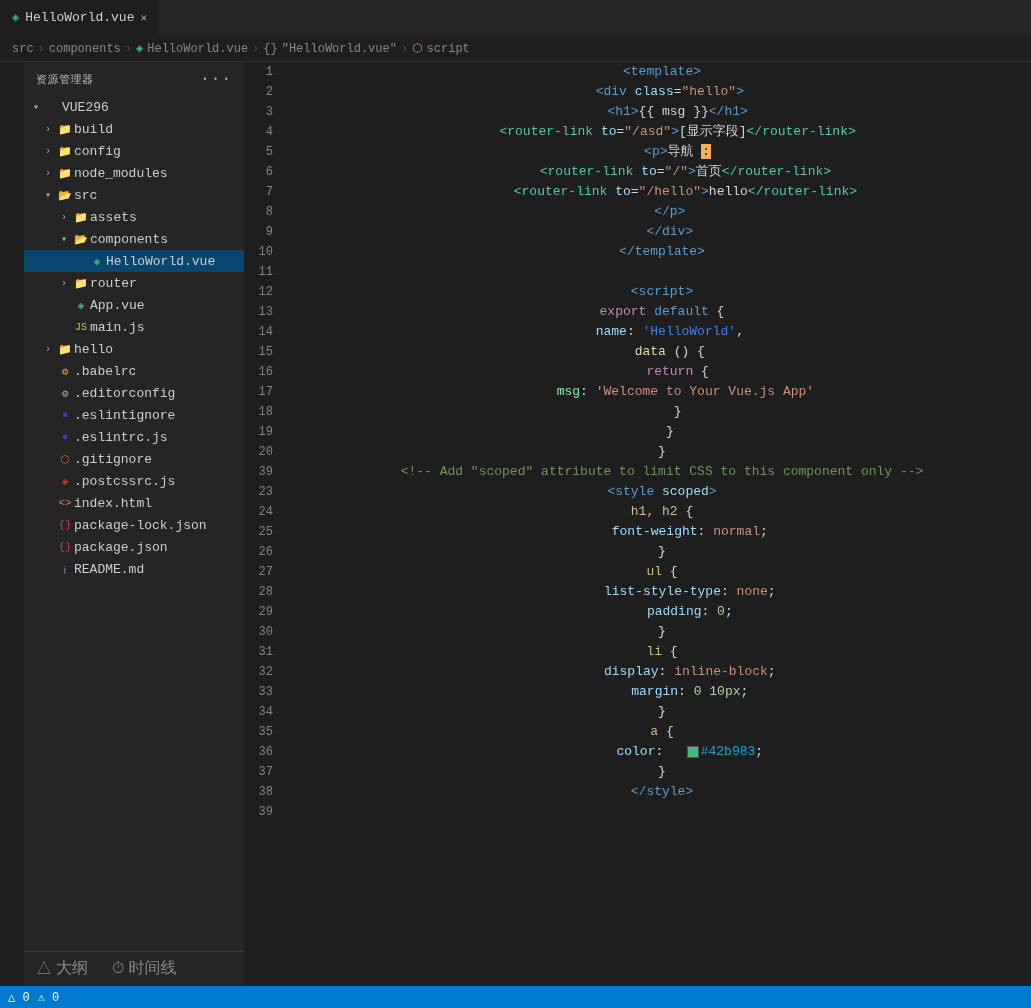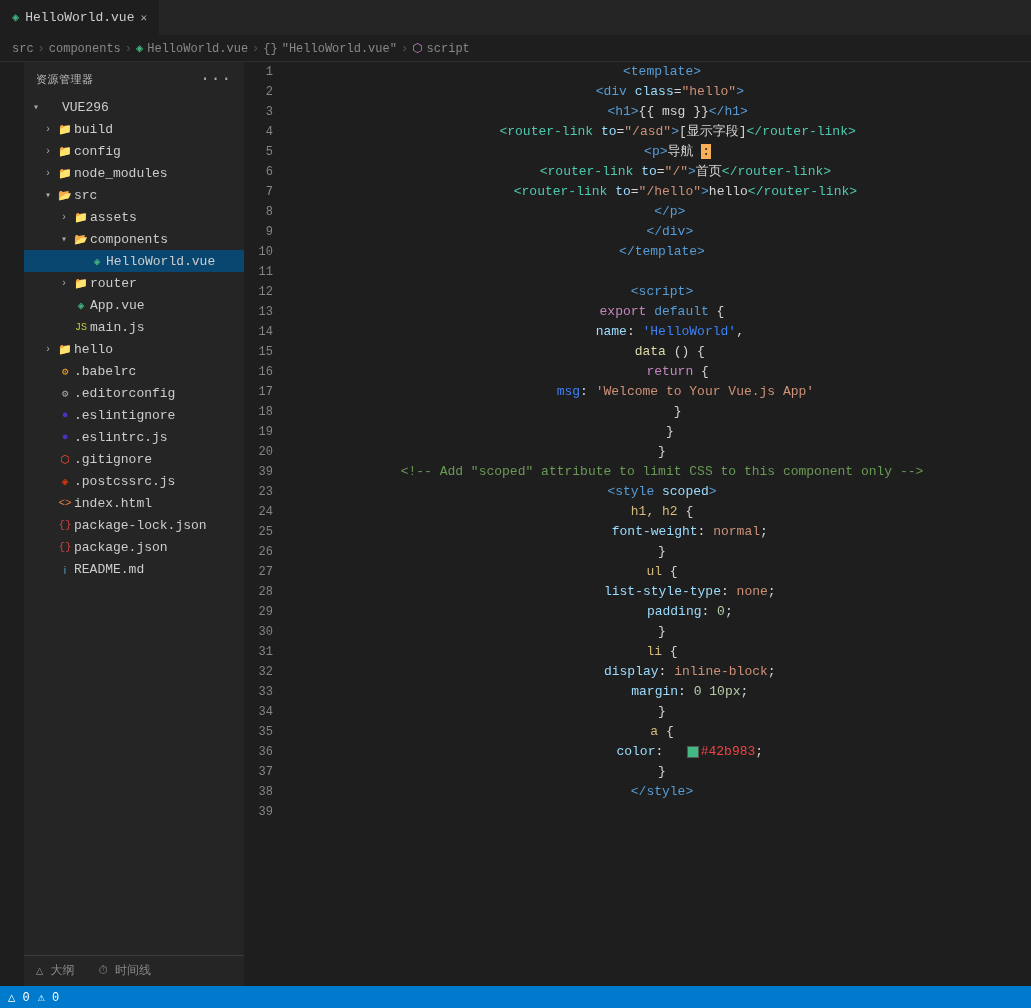--- a/index.html
+++ b/index.html
@@ -116,24 +116,25 @@
     
     .sidebar-bottom {
       flex-shrink: 0;
       border-top: 1px solid #3c3c3c;
     }
     .sidebar-bottom-tabs {
       display: flex;
     }
     .sidebar-bottom-tab {
       padding: 6px 12px;
-      font-size: 12px;
+      font-size: 16px;
       color: #888;
       cursor: pointer;
       border-bottom: 1px solid transparent;
+      font-family: Liberation Serif, serif;
     }
 
     
     .editor {
       flex: 1;
       background: #1e1e1e;
       overflow-y: auto;
       overflow-x: auto;
       display: flex;
       flex-direction: column;
@@ -176,27 +177,27 @@
     .c-val { color: #ce9178; }
     .c-text { color: #d4d4d4; }
     .c-str { color: #3b82f6; }
     .c-comment { color: #6a9955; }
     .c-prop { color: #9cdcfe; }
     .c-op { color: #d4d4d4; }
     .c-css-sel { color: #d7ba7d; }
     .c-css-prop { color: #9cdcfe; margin-left: 40px; }
     .c-css-val { color: #ce9178; }
     .c-css-num { color: #b5cea8; }
-    .c-css-color { color: #ef4444; }
+    .c-css-color { color: #0ea5e9; }
     .c-router { color: #4ec9b0; }
     .c-export { color: #c586c0; }
     .c-default { color: #569cd6; }
     .c-data { color: #dcdcaa; }
     .c-return { color: #c586c0; }
-    .c-msg-key { color: #3b82f6; }
+    .c-msg-key { color: #86efac; }
     .c-msg-val { color: #ce9178; }
 
     
     .cursor {
       display: inline-block;
       width: 2px;
       height: 15px;
       background: #aeafad;
       vertical-align: middle;
       animation: blink 1s step-end infinite;

